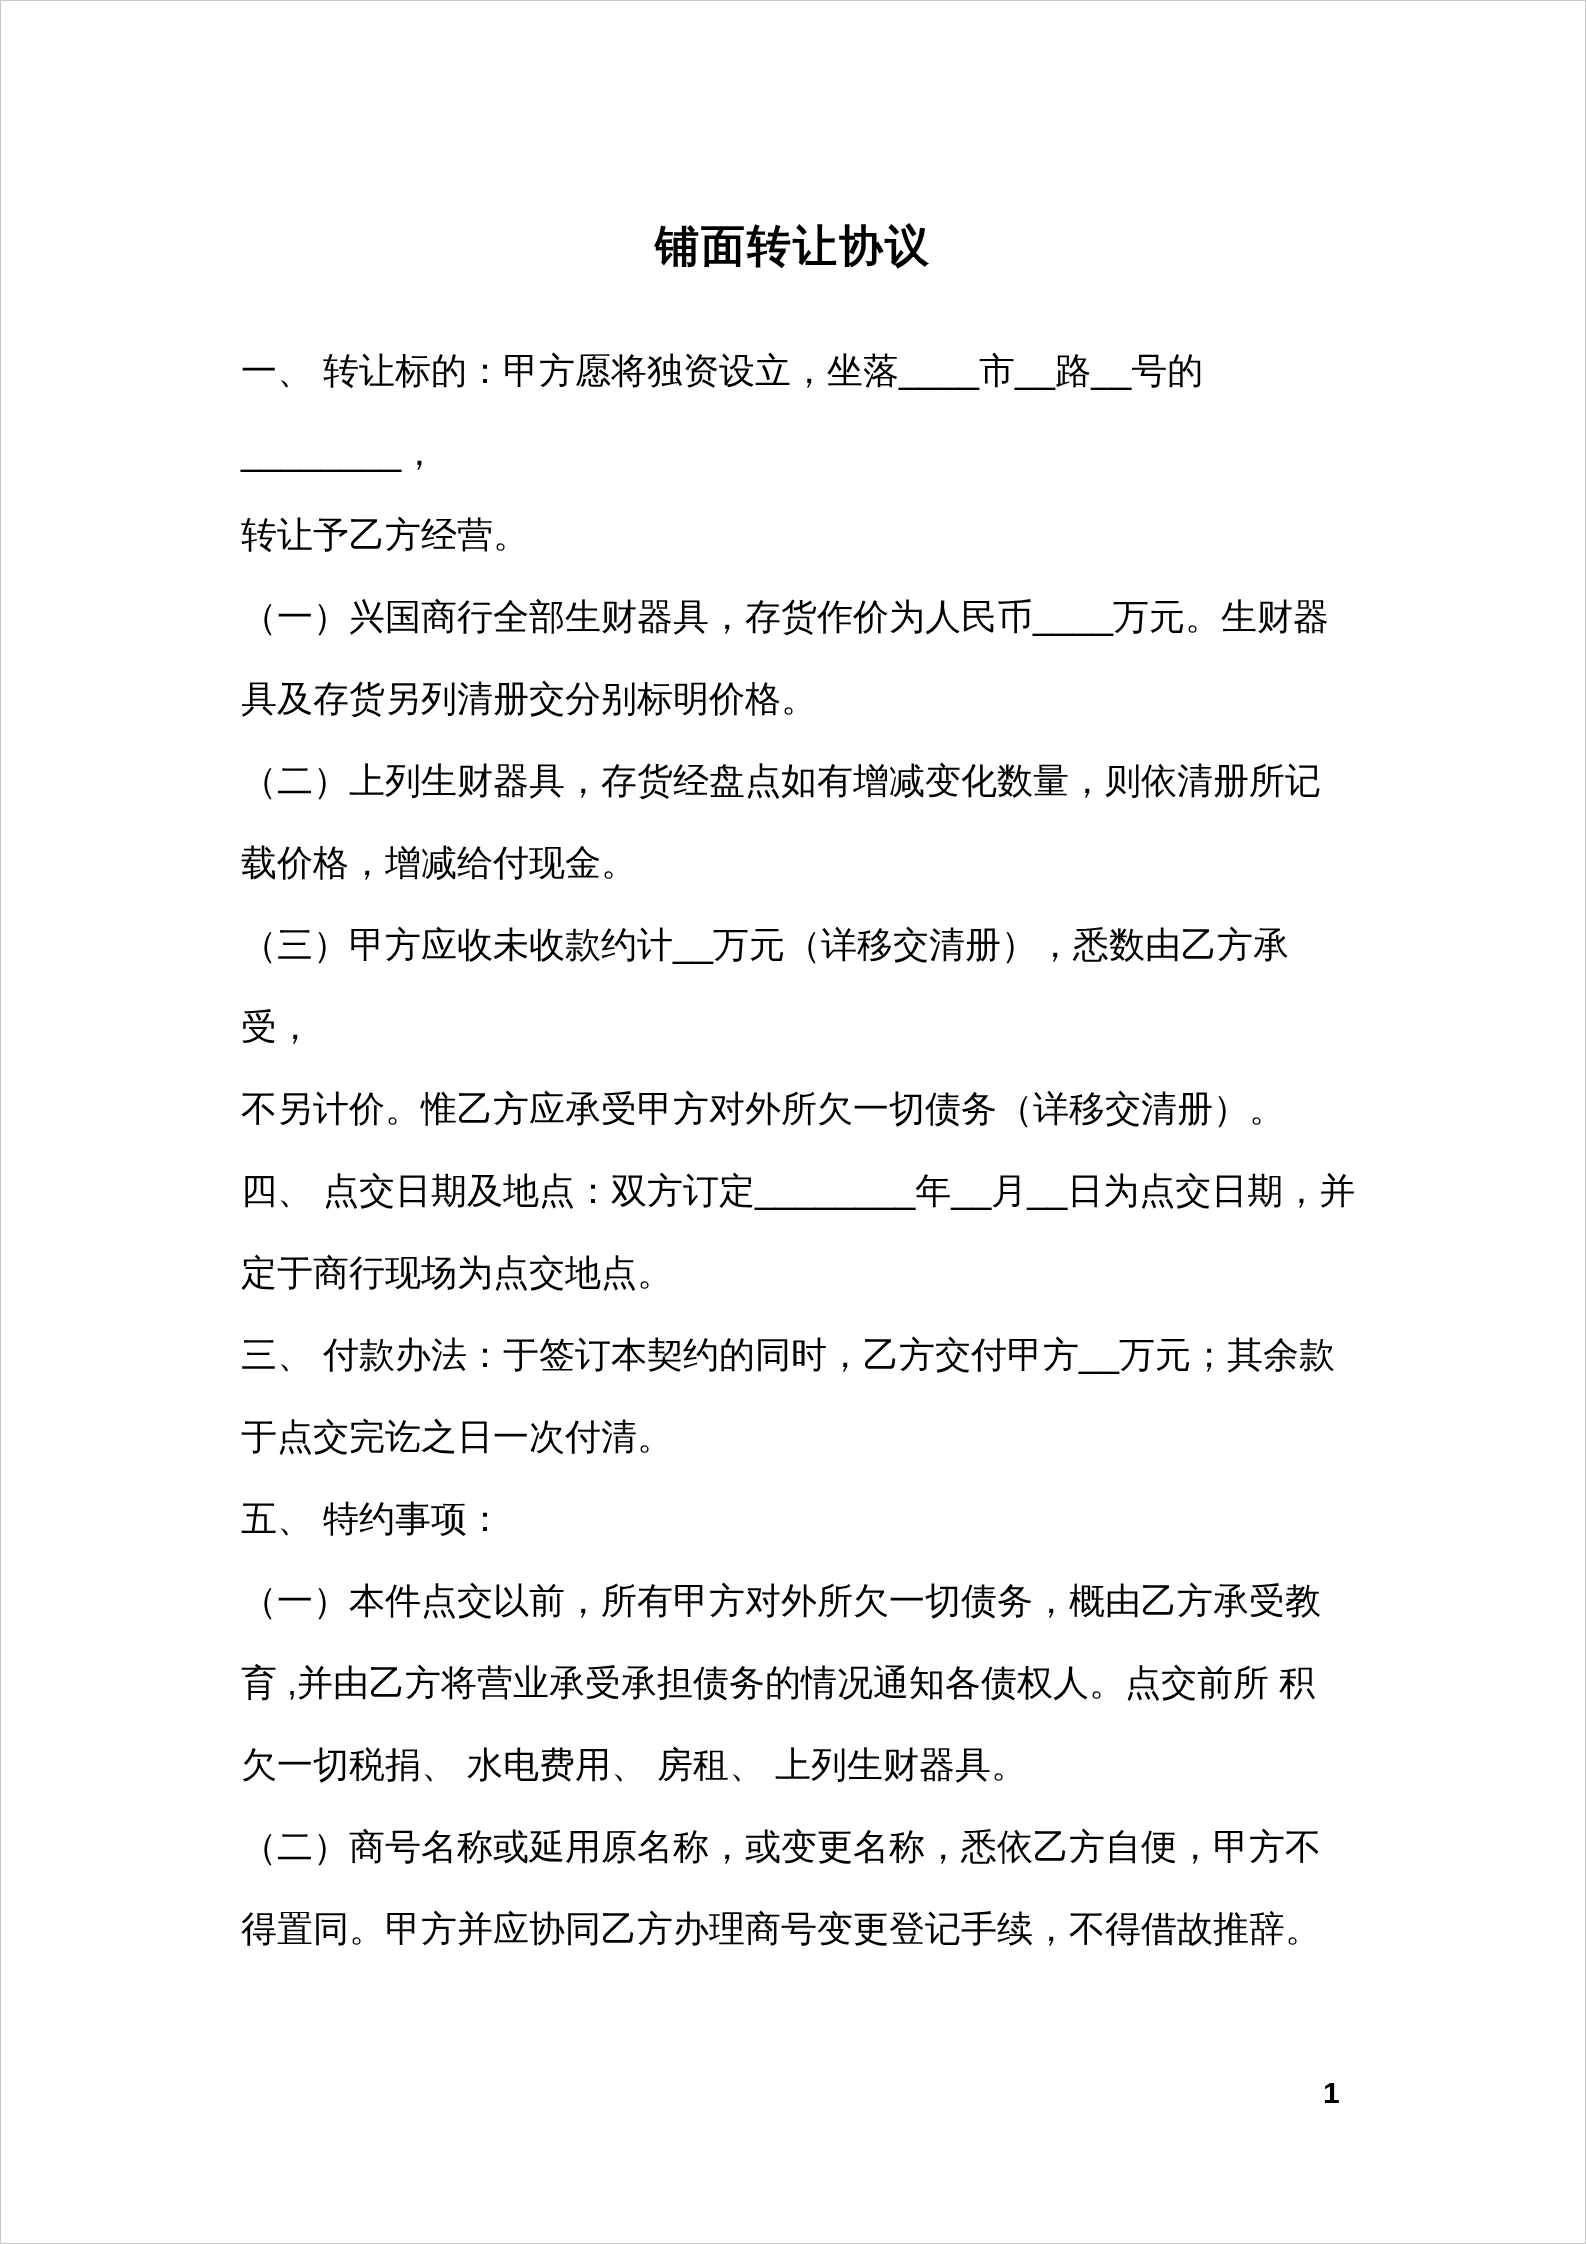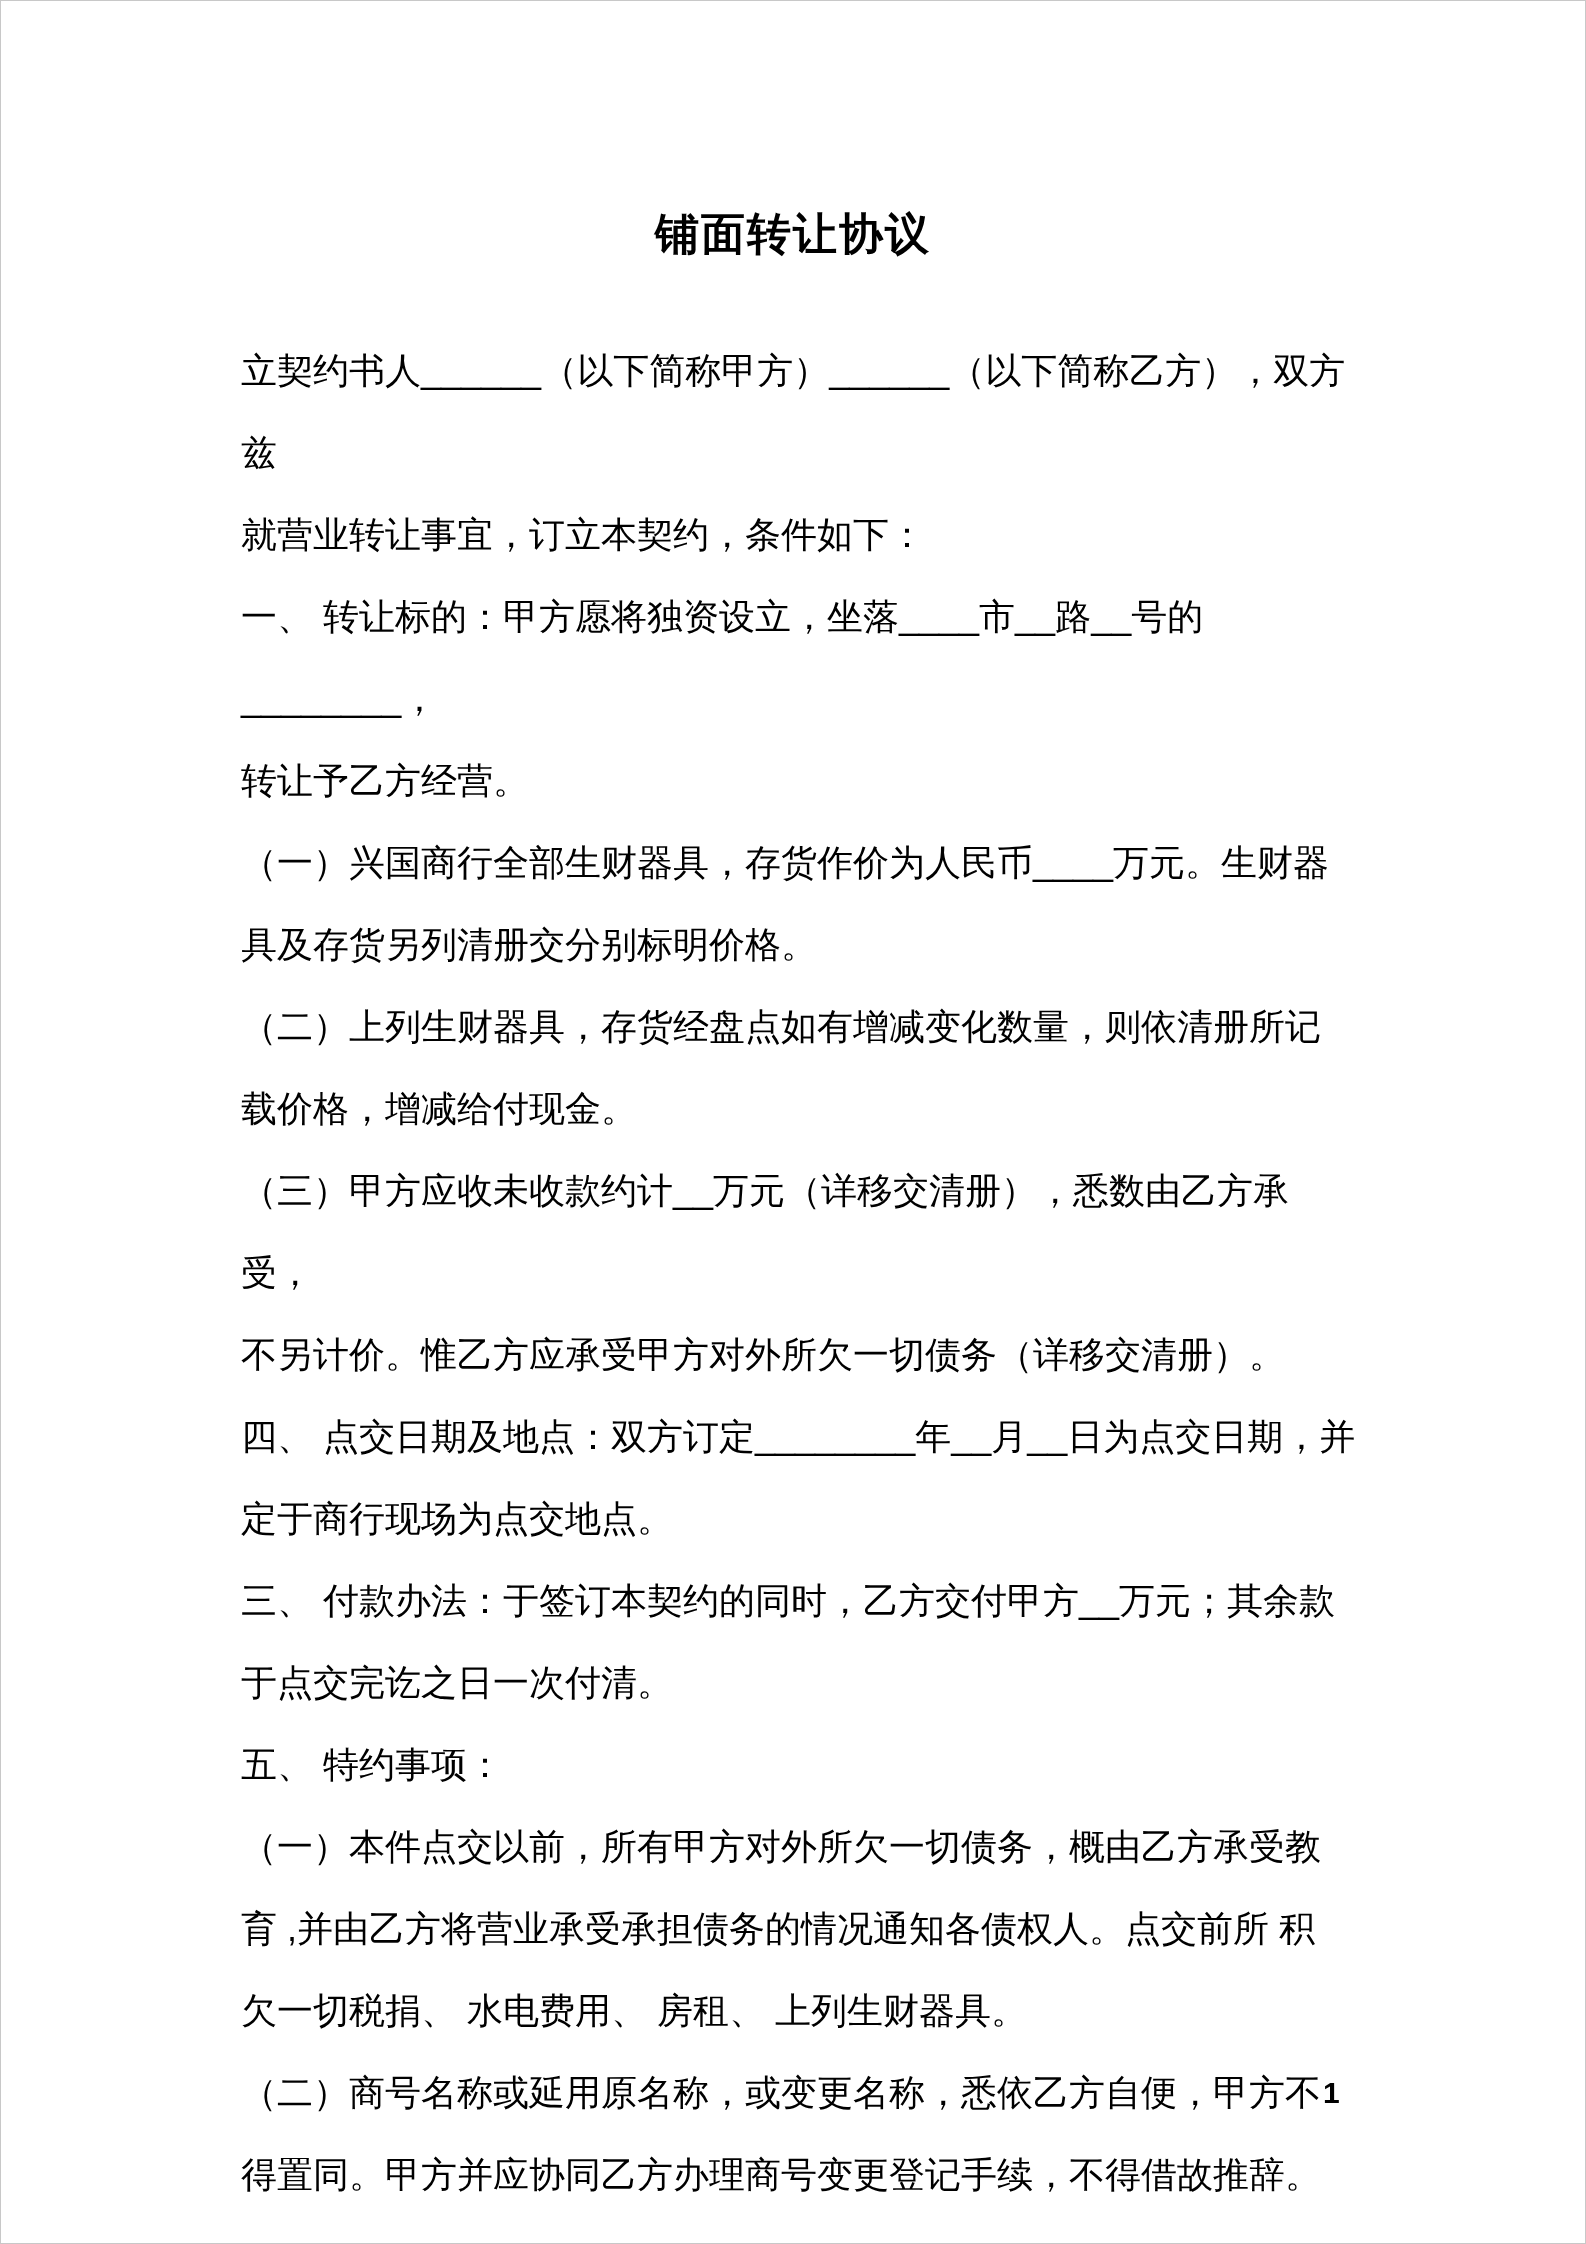--- a/index.html
+++ b/index.html
@@ -16,21 +16,21 @@
     border: 1px solid #c8c8c8;
     overflow: hidden;
     font-family: "Liberation Sans", sans-serif;
     color: #000000;
   }
   .doc-title {
     position: absolute;
     top: 204px;
     left: 0;
     right: 0;
-    margin: 0;
+    margin: 12px;
     text-align: center;
     font-size: 44px;
     line-height: 58px;
     font-weight: 700;
     letter-spacing: 2px;
     color: #000000;
   }
   .doc-body {
     position: absolute;
     top: 329px;
@@ -57,22 +57,20 @@
   }
 </style>
 </head>
 <body>
 
 <div class="page">
 
   <h1 class="doc-title">铺面转让协议</h1>
 
   <div class="doc-body">
-    <p>立契约书人______（以下简称甲方）______（以下简称乙方），双方兹
-就营业转让事宜，订立本契约，条件如下：</p>
     <p>一、 转让标的：甲方愿将独资设立，坐落____市__路__号的________，
 转让予乙方经营。</p>
     <p>（一）兴国商行全部生财器具，存货作价为人民币____万元。生财器
 具及存货另列清册交分别标明价格。</p>
     <p>（二）上列生财器具，存货经盘点如有增减变化数量，则依清册所记
 载价格，增减给付现金。</p>
     <p>（三）甲方应收未收款约计__万元（详移交清册），悉数由乙方承受，
 不另计价。惟乙方应承受甲方对外所欠一切债务（详移交清册）。</p>
     <p>四、 点交日期及地点：双方订定________年__月__日为点交日期，并
 定于商行现场为点交地点。</p>

